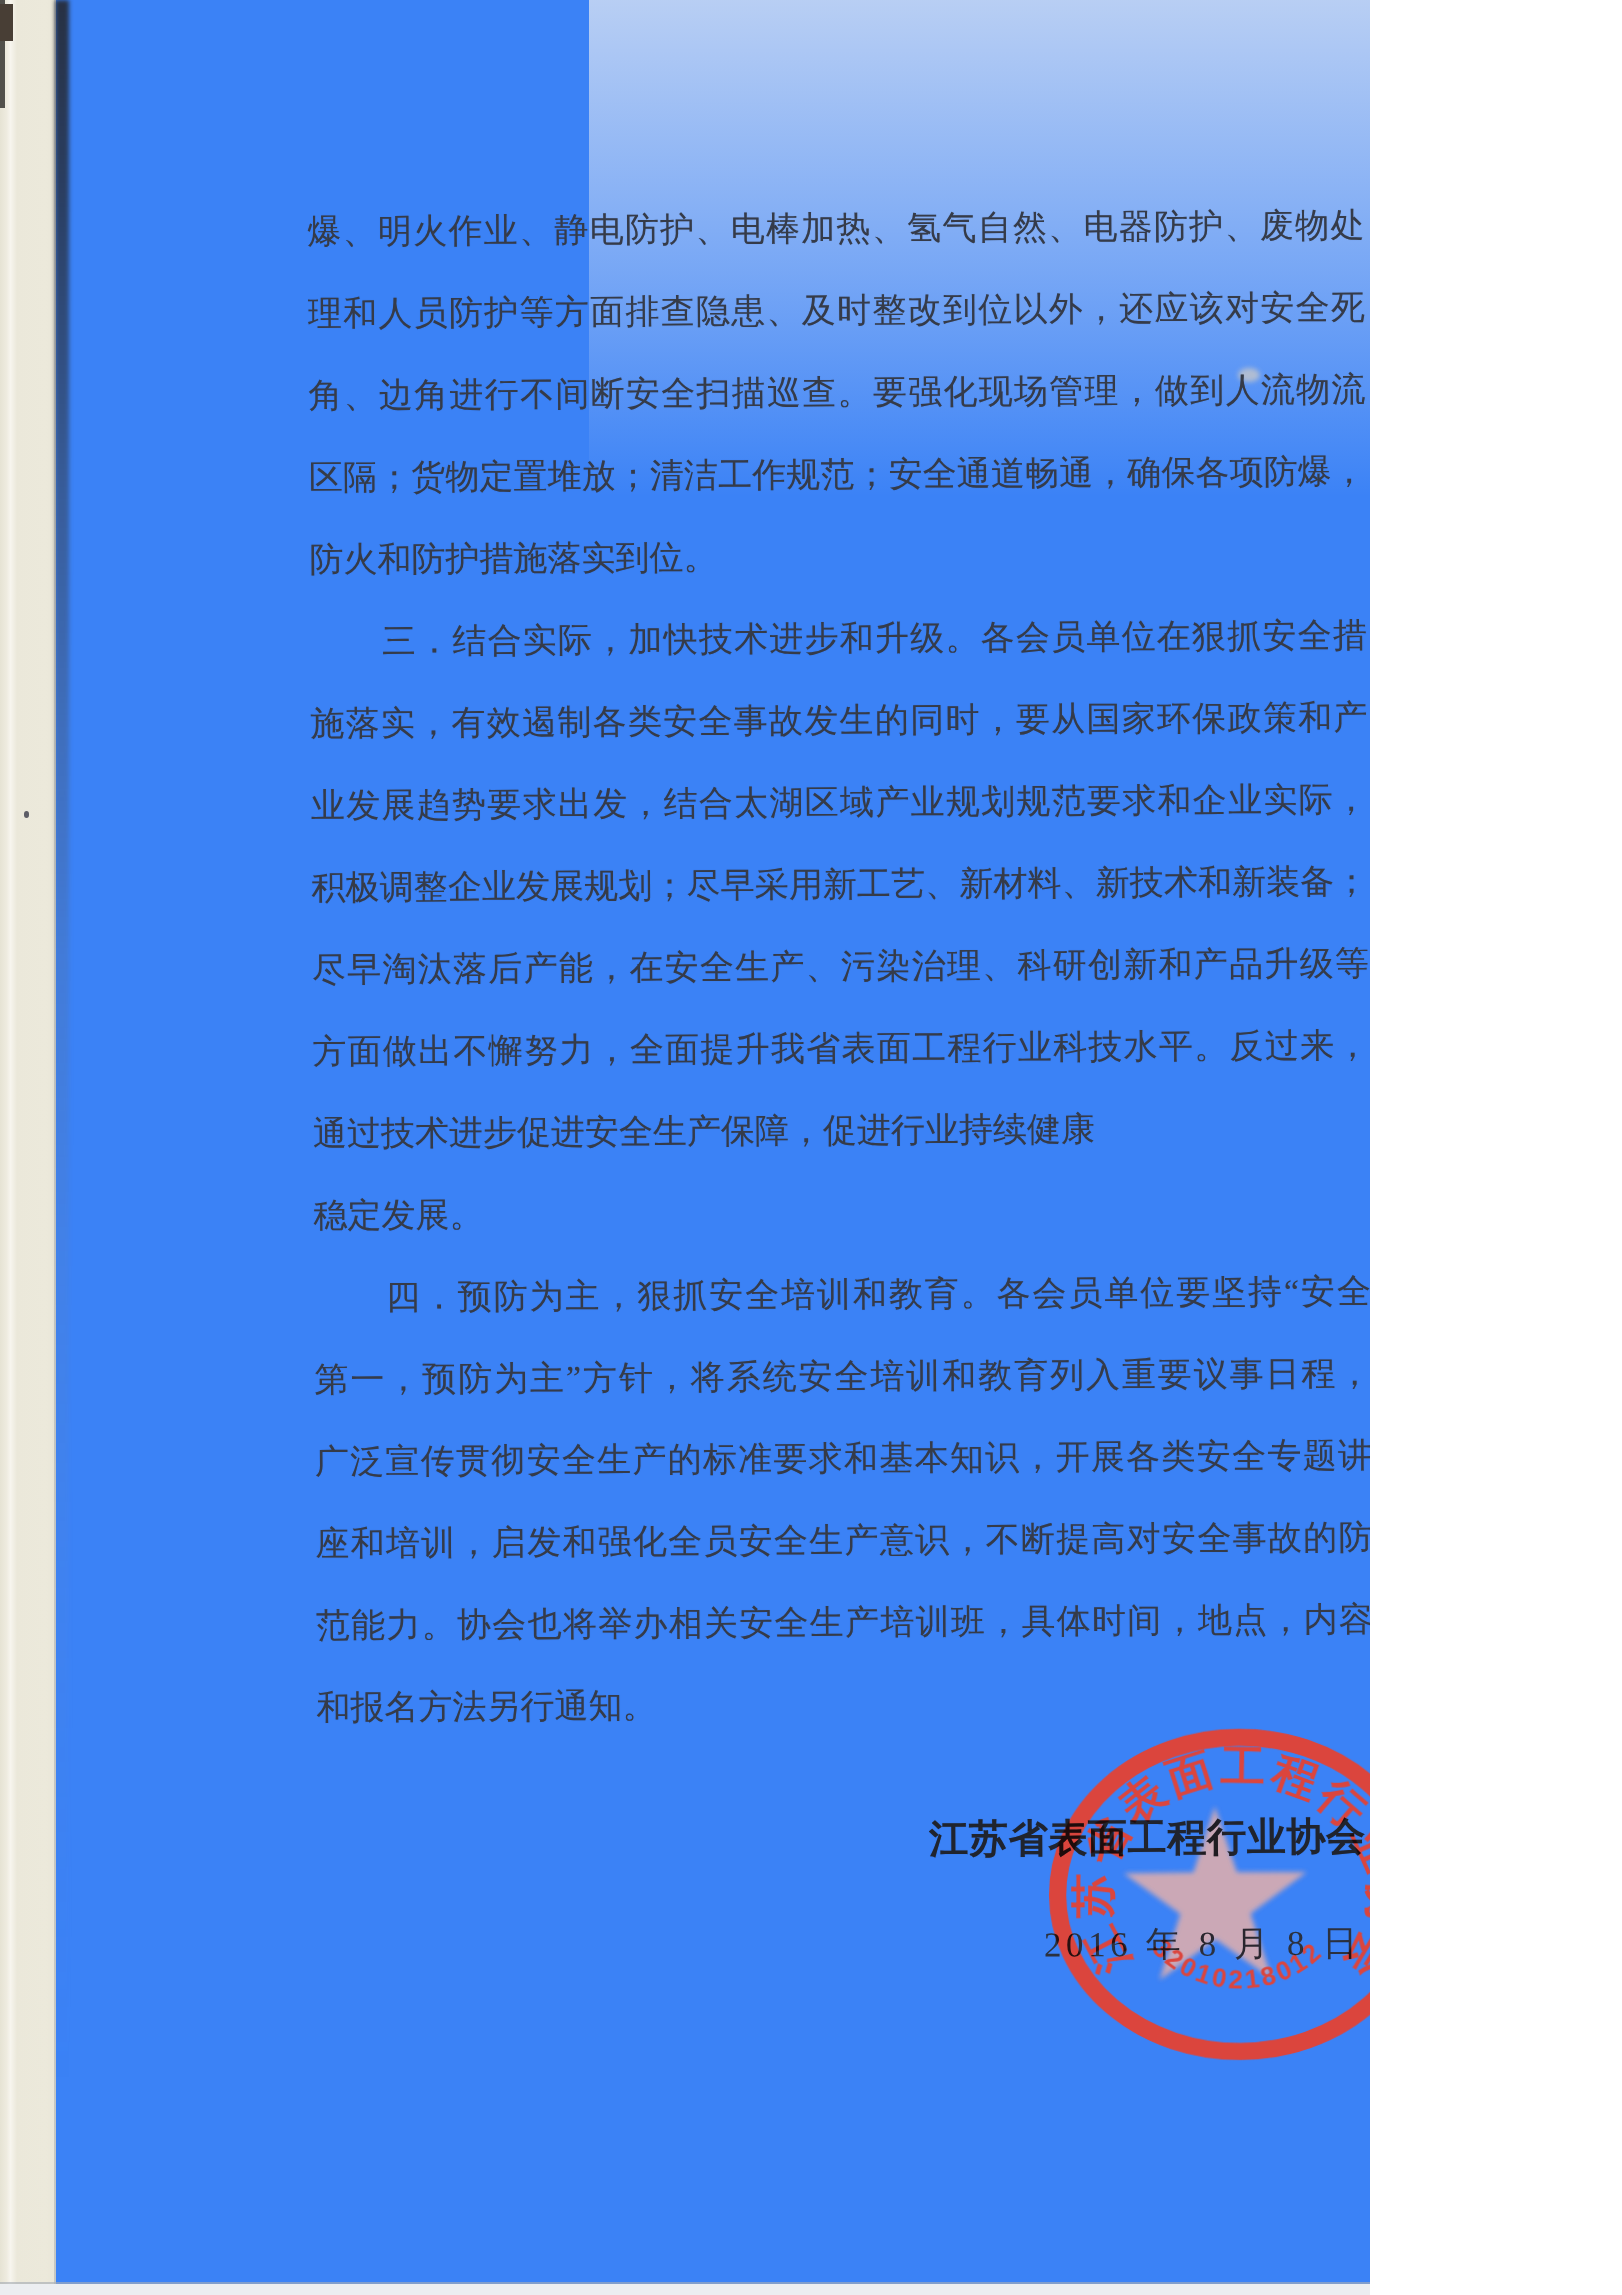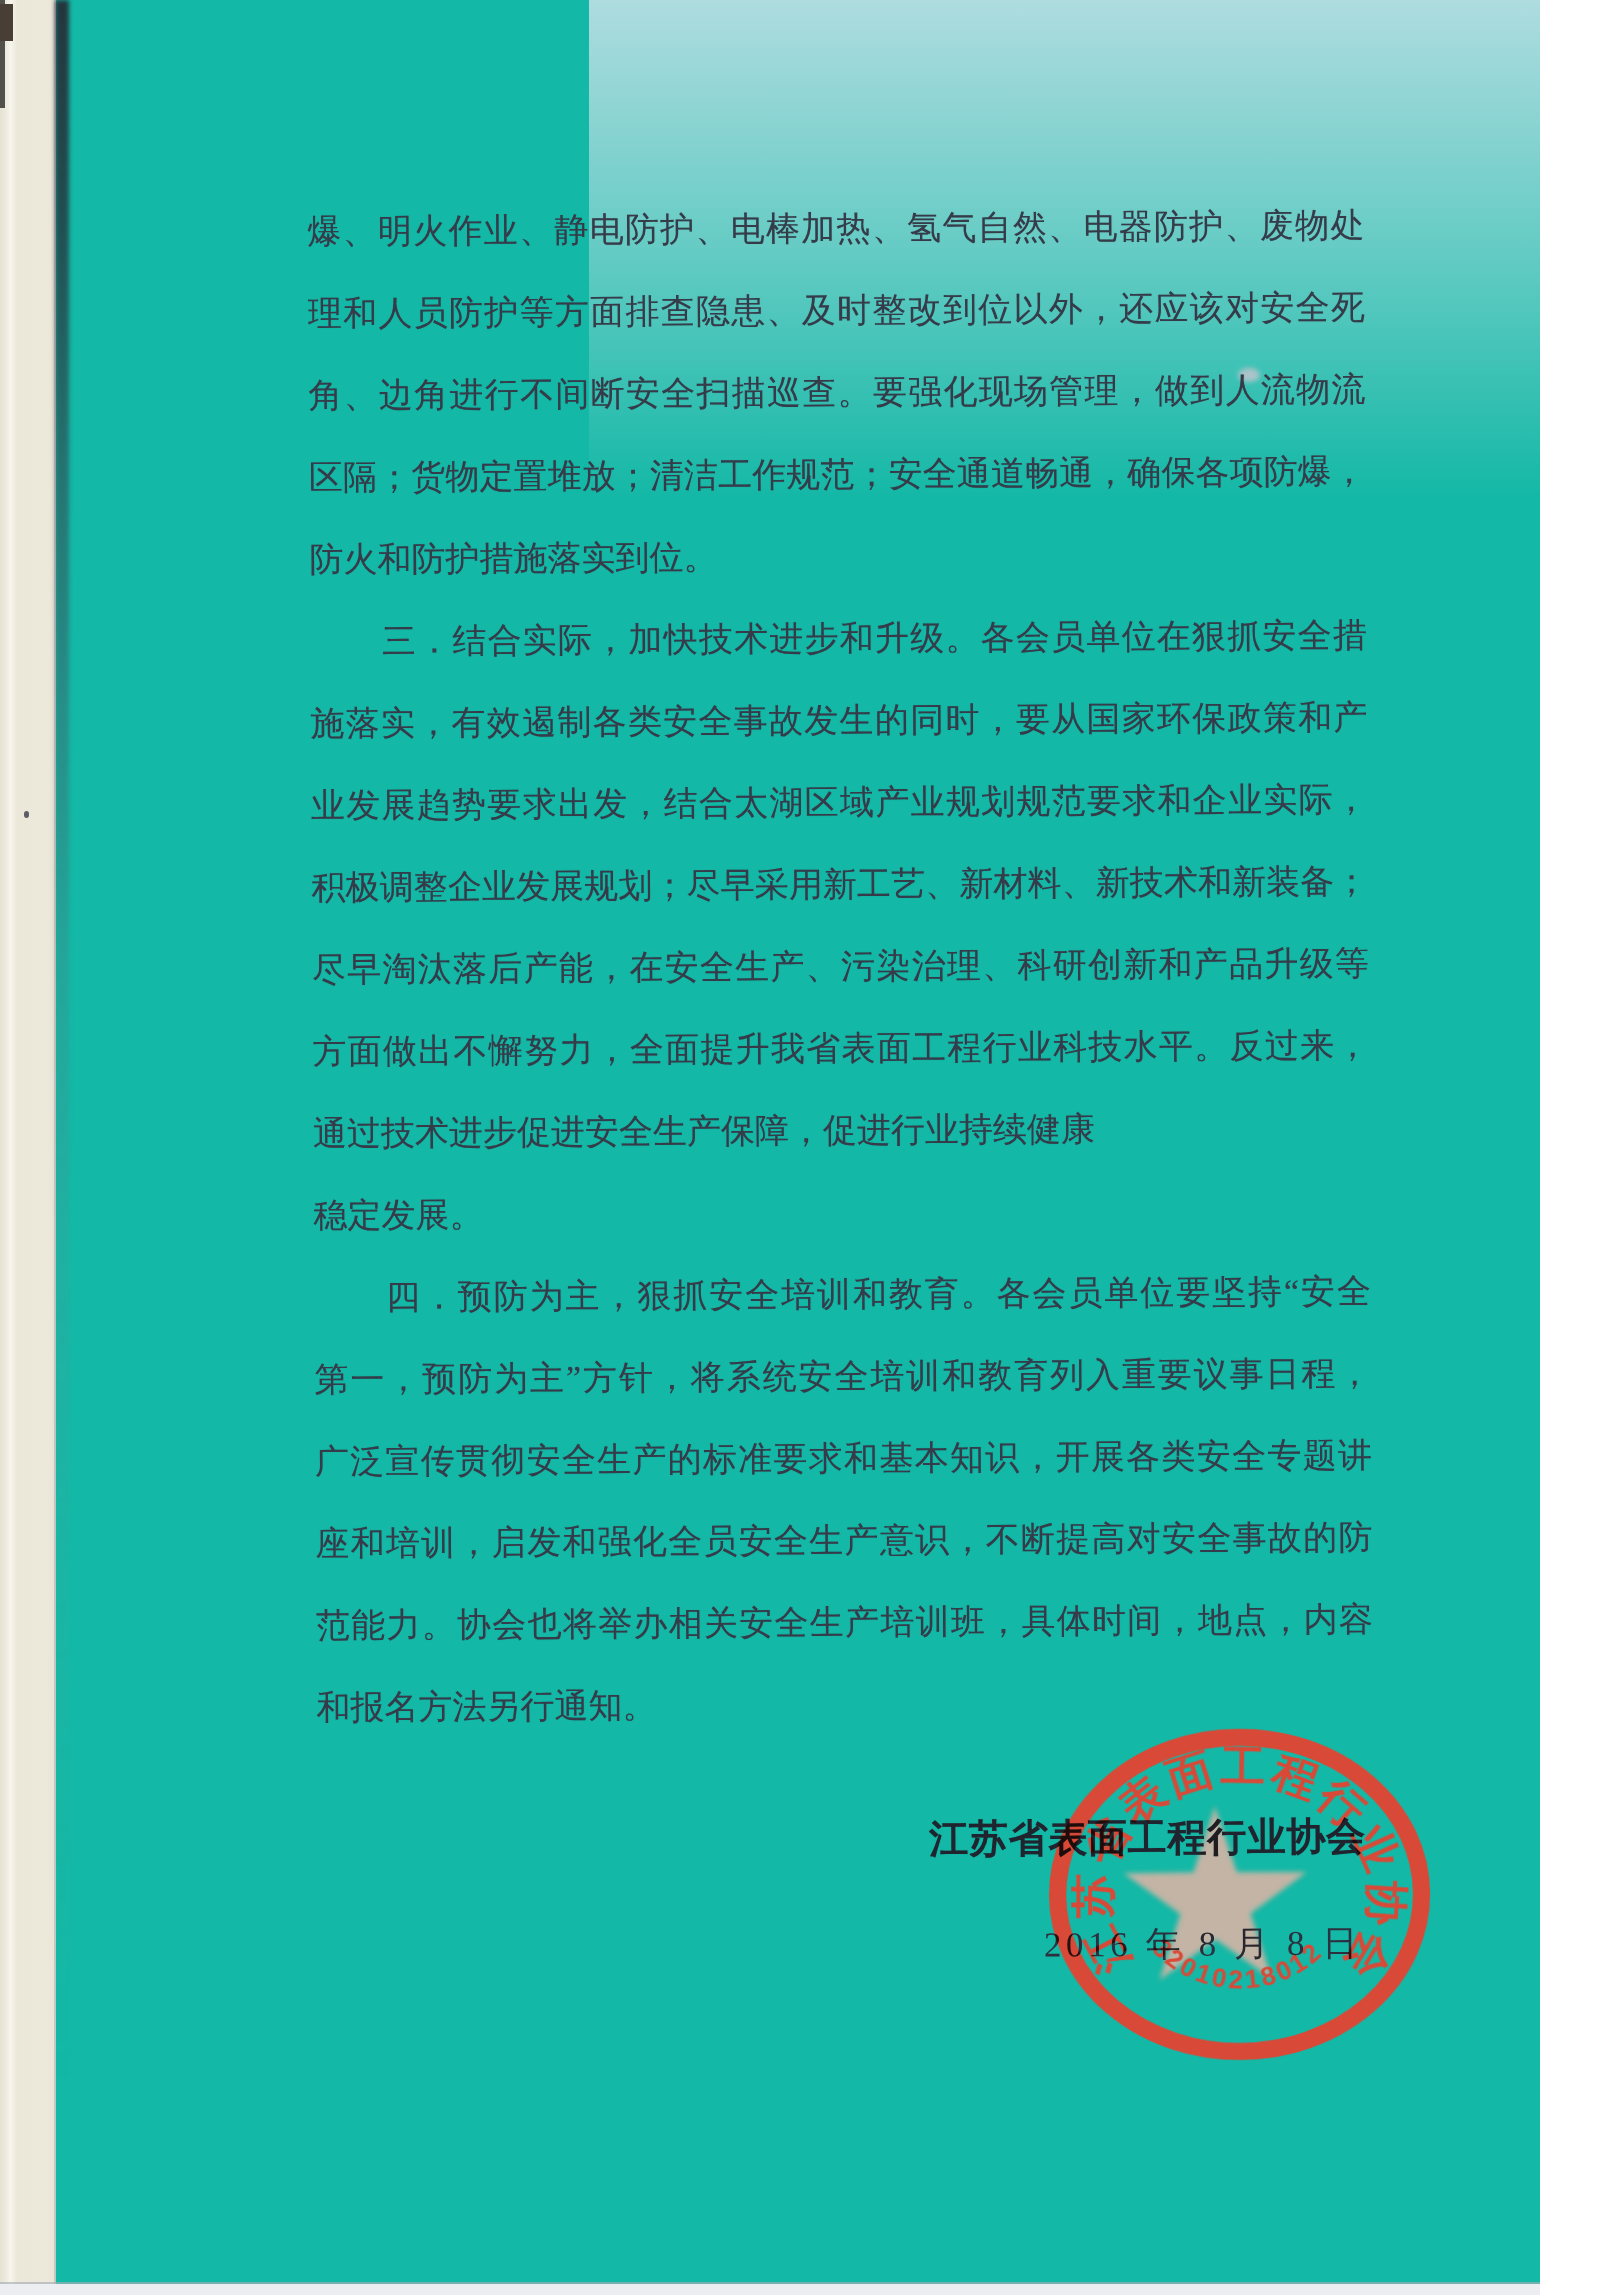--- a/index.html
+++ b/index.html
@@ -1,19 +1,19 @@
 <!DOCTYPE html>
 <html style="font-size:10.5px"><head>
 <meta charset="utf-8">
 <style>
   html,body{margin:0;padding:0;background:#ffffff;}
   .page{
     position:relative;
-    width:1540px;height:2295px;
-    background:#14b8a6;
+    width:1370px;height:2295px;
+    background:#3b82f6;
     overflow:hidden;
     font-family:"Liberation Serif","DejaVu Serif",serif;
   }
   
   .left-strip{
     position:absolute;left:0;top:0;width:56px;height:2295px;
     background:linear-gradient(90deg,#e6e3d4 0px,#eeebdf 6.5px,#f7f5ee 10.5px,#ebe8da 17px,#ece9db 46px,#e9e6d8 56px);
   }
   .corner-chip{
     position:absolute;left:0;top:3.9px;width:13px;height:37px;

